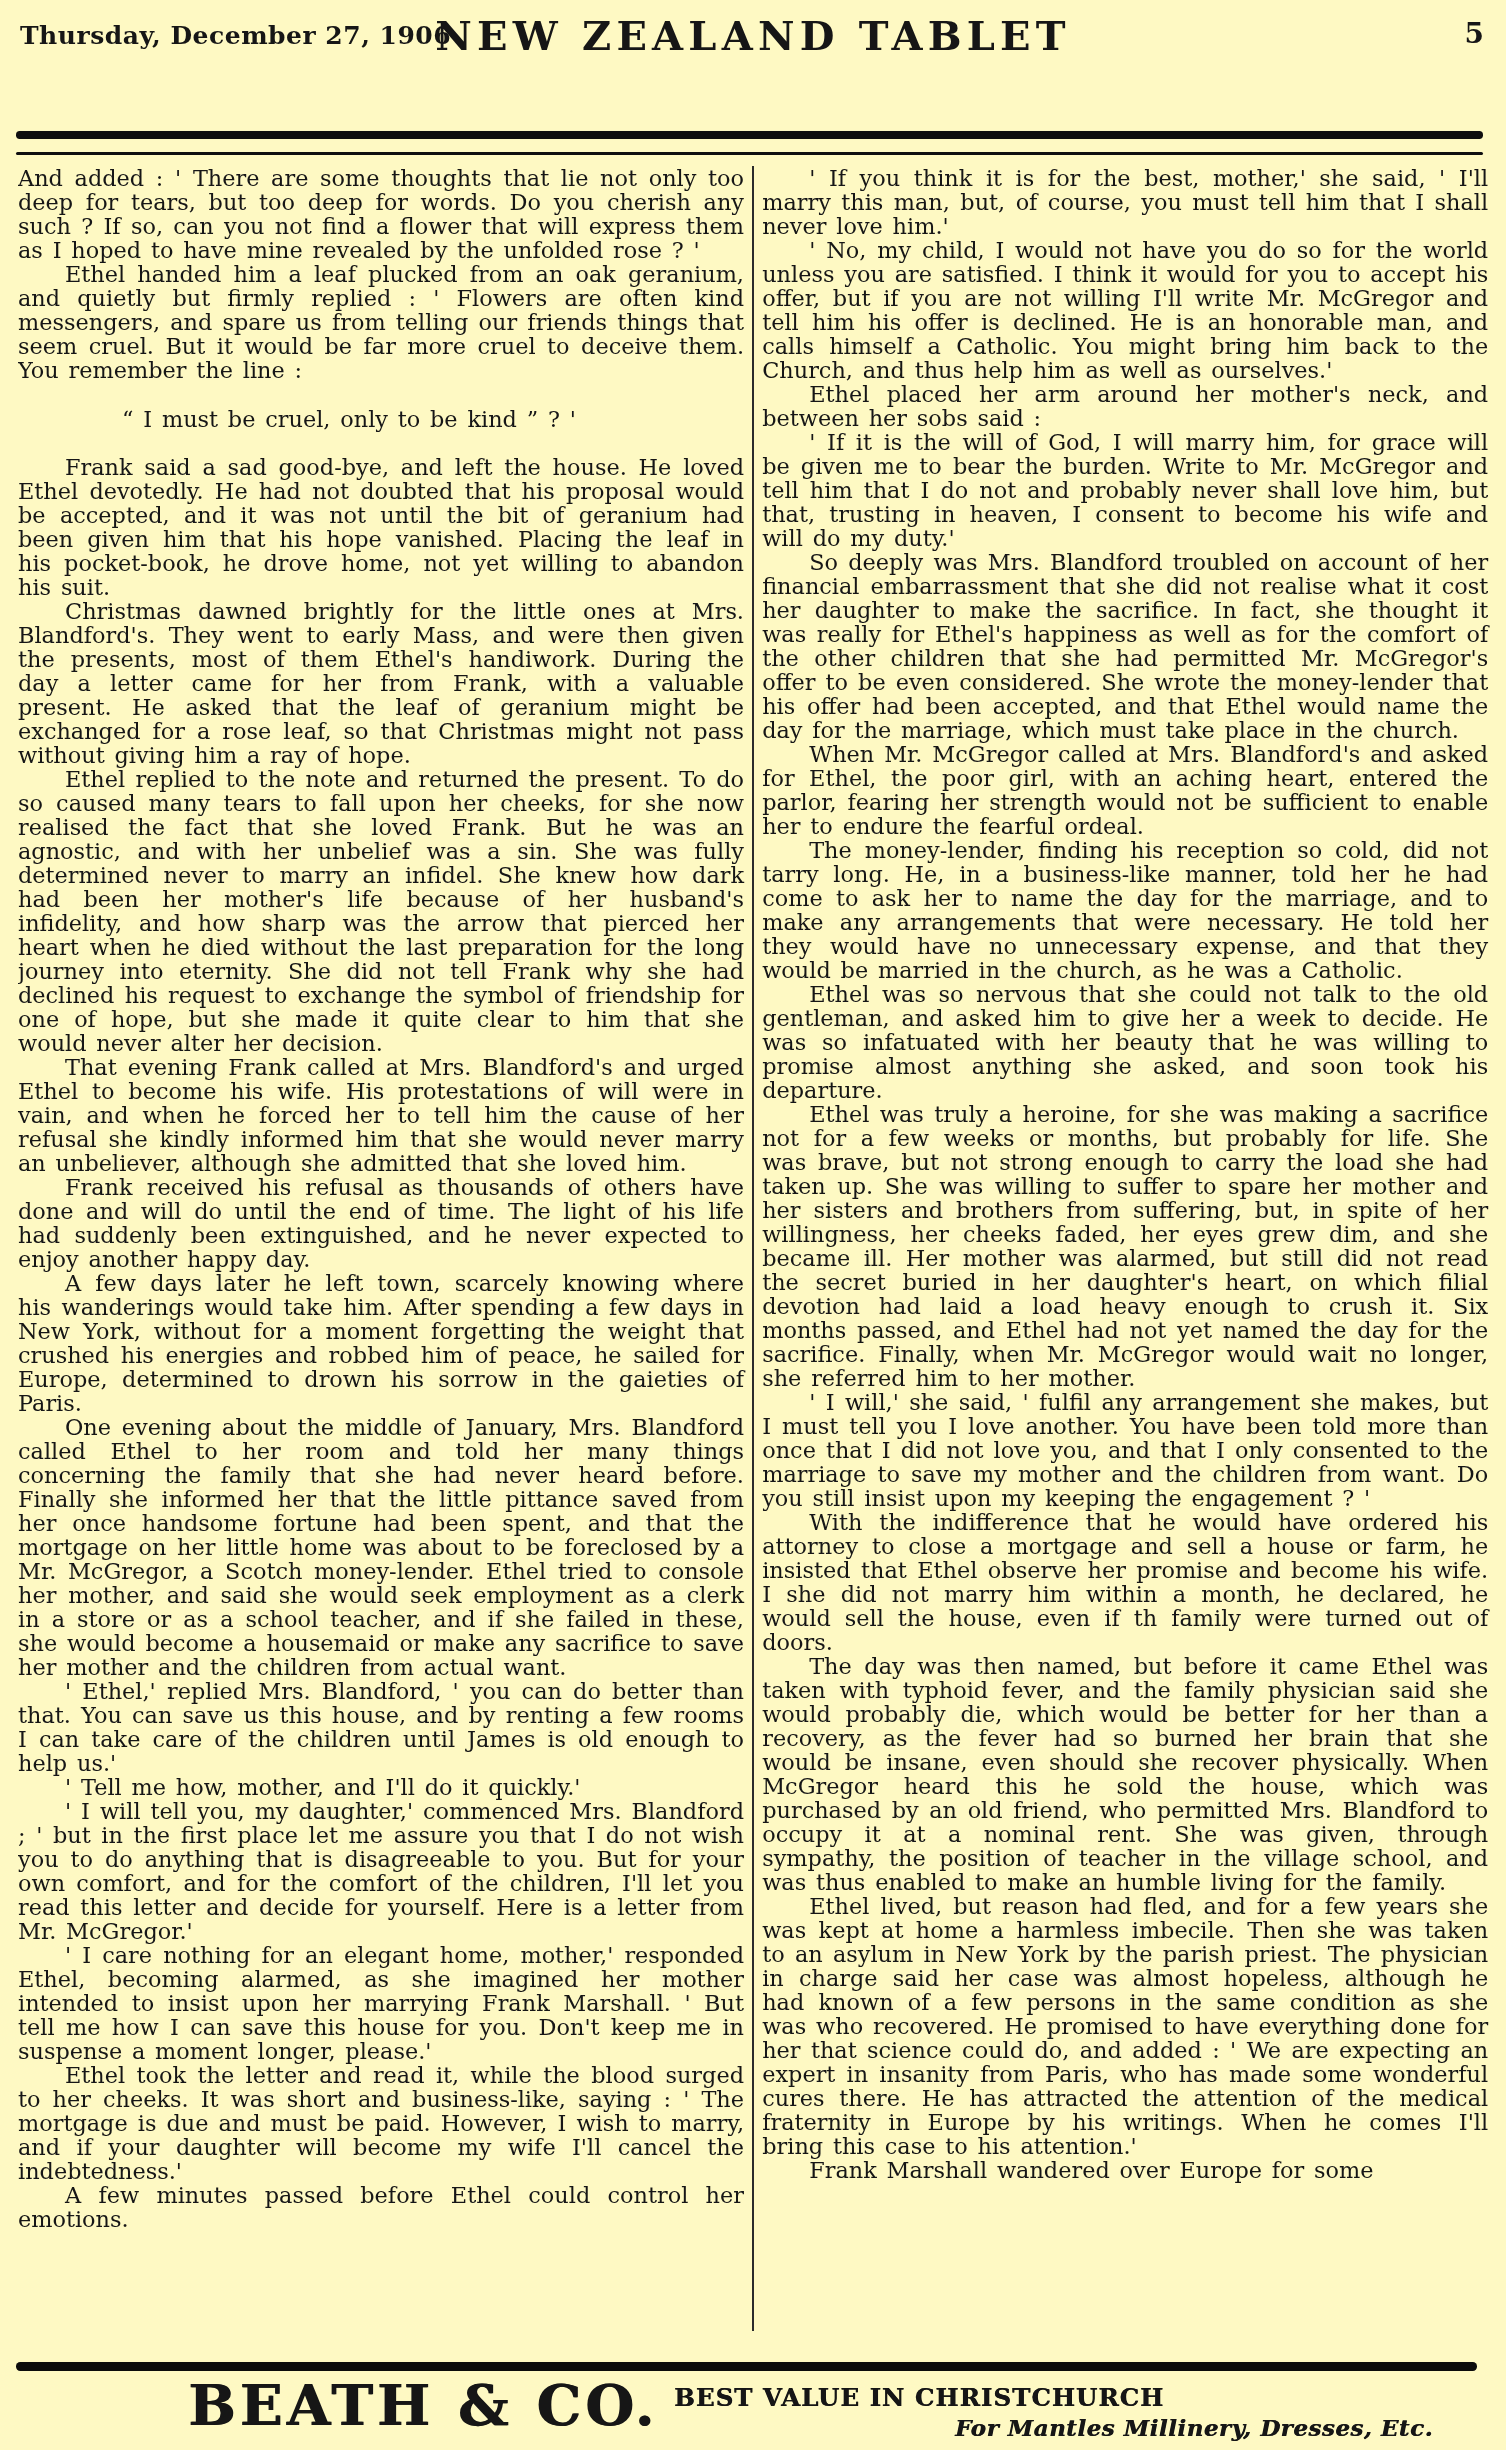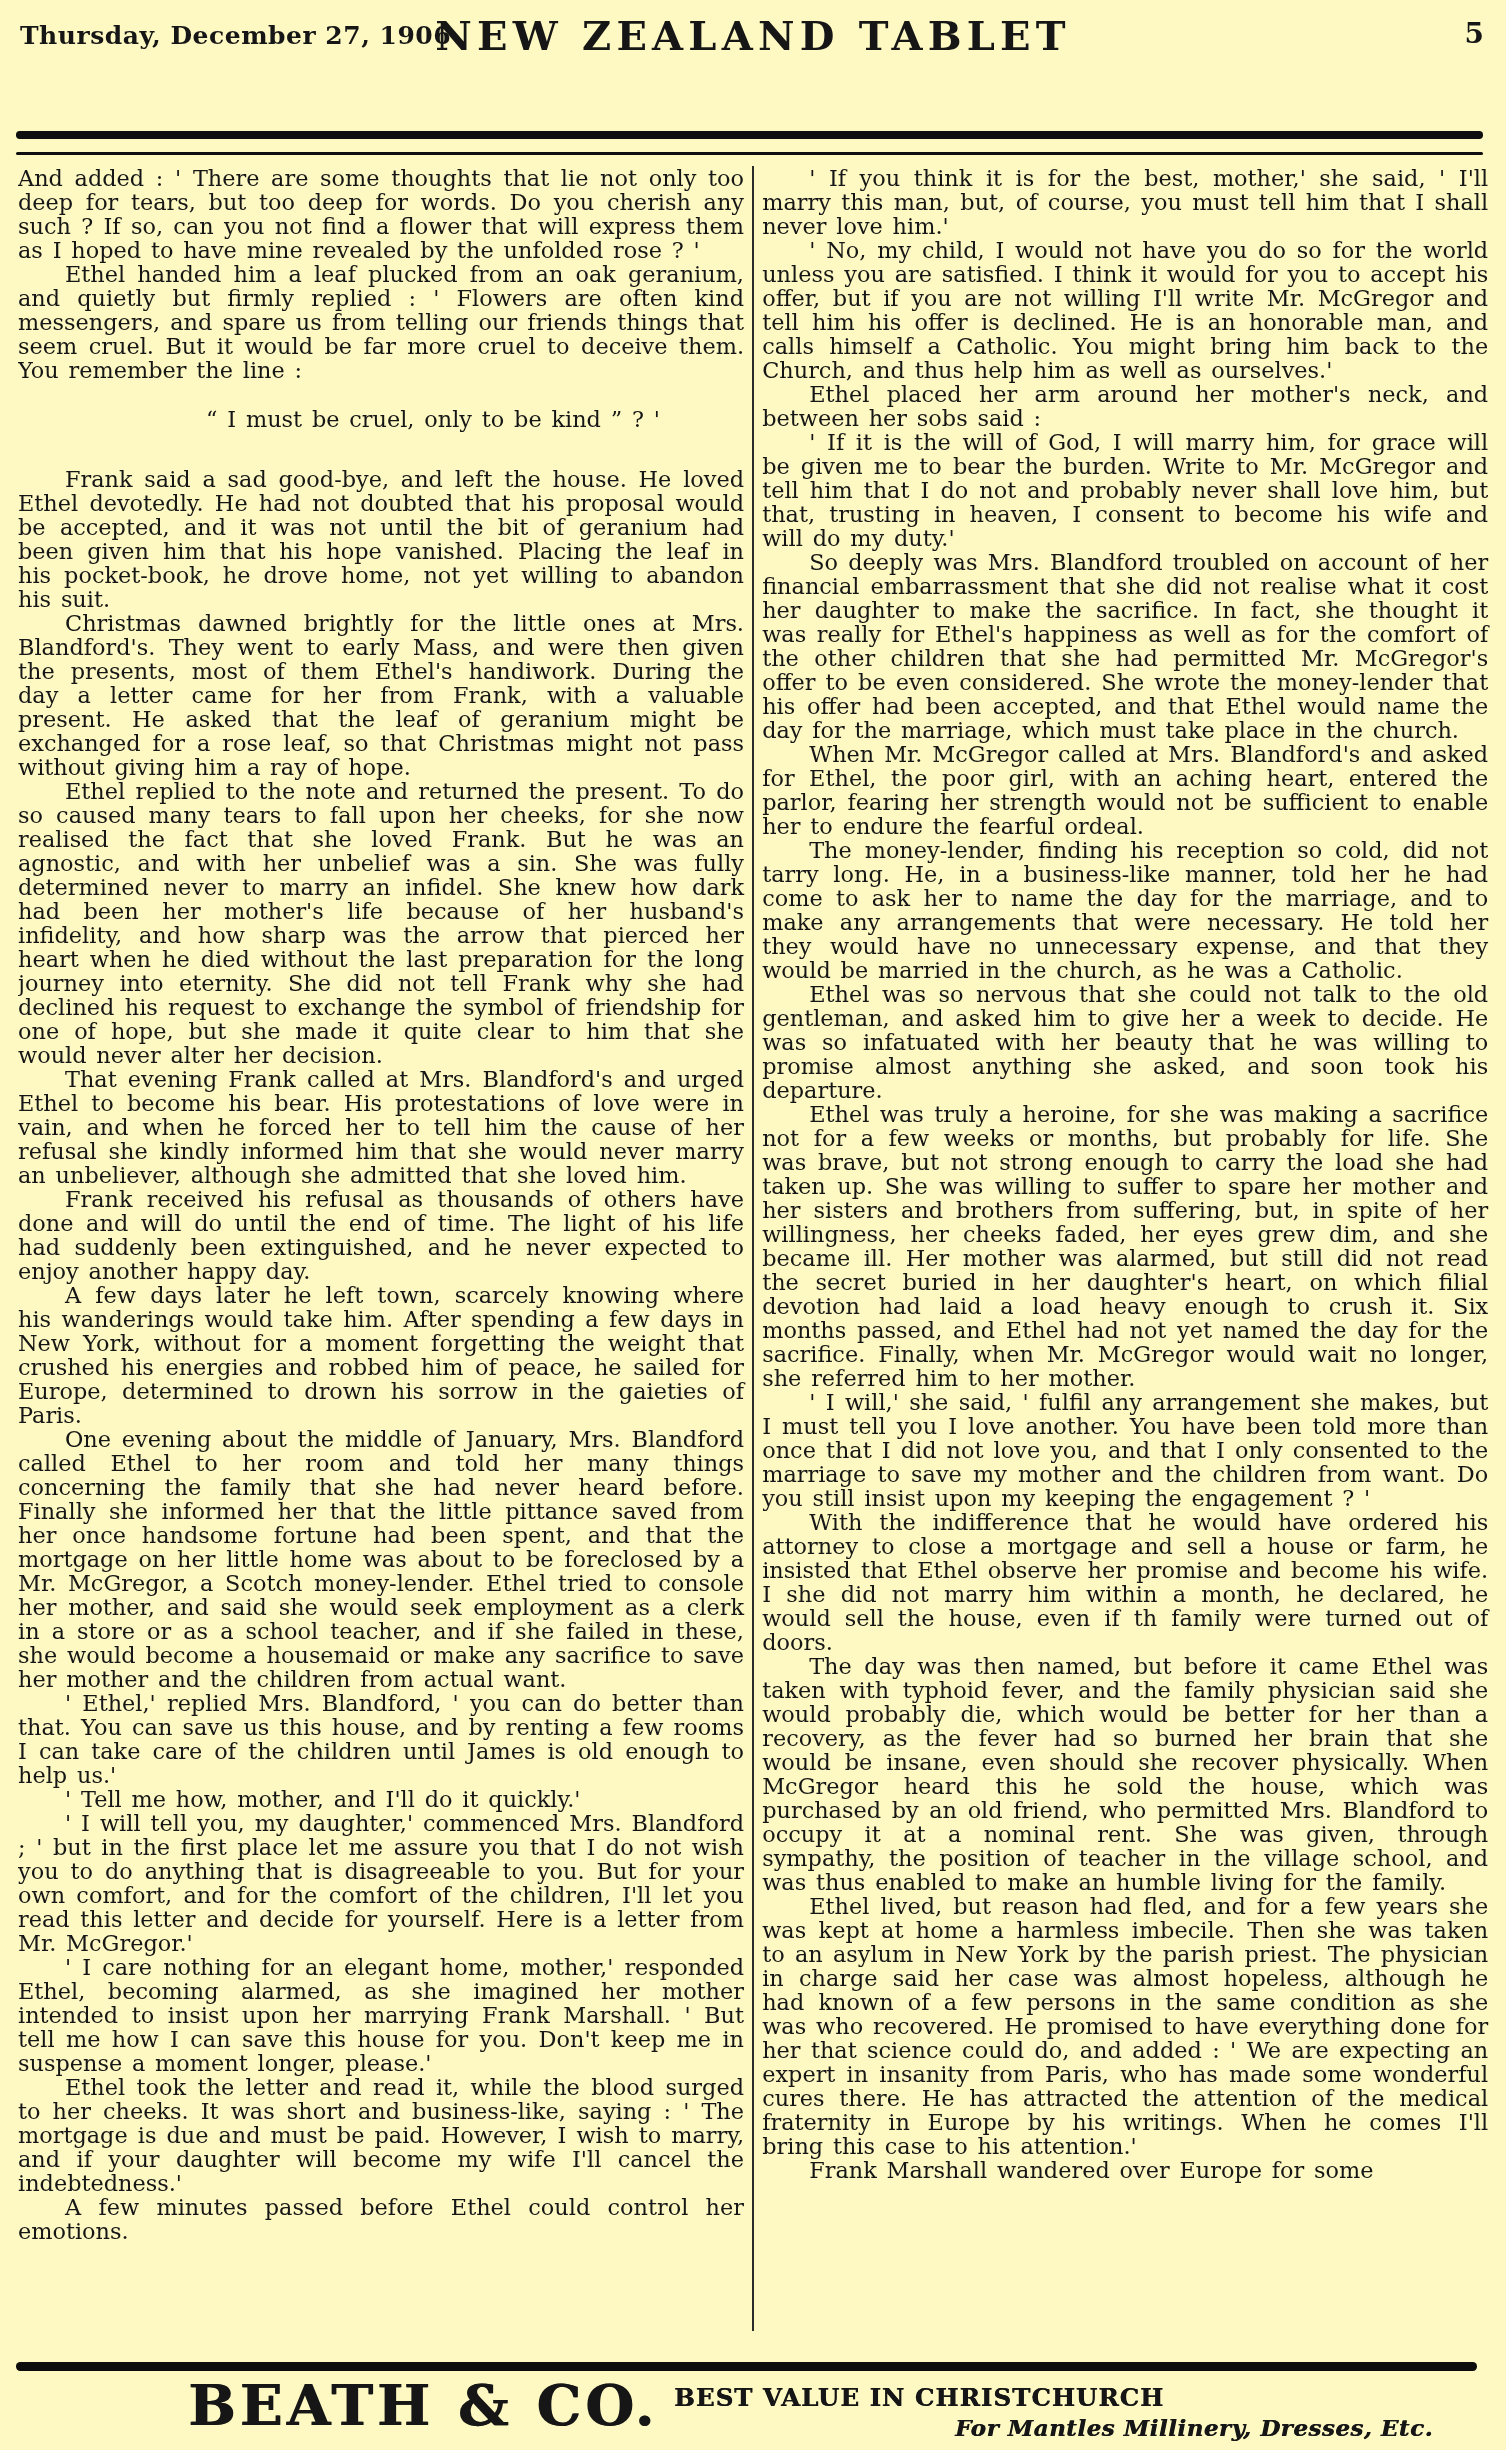--- a/index.html
+++ b/index.html
@@ -45,22 +45,22 @@
     font-size:22.4px;line-height:24px;
     text-align:justify;
     word-spacing:0.12em;
   }
   .col-divider{
     width:1.6px;background:#2b2b2b;margin:0 8.3px 0 8.3px;height:2165px;
   }
   .col p{margin:0;text-indent:47px;}
   .col p.flush{text-indent:0;}
   .col p.quote{
-    text-indent:0;text-align:center;
-    margin:25px 0 36px 104px;
+    text-indent:0;text-align:left;
+    margin:25px 0 24px 104px;
   }
   
   .footer-rule{
     position:absolute;top:2362px;left:15.6px;width:1461px;height:9px;
     background:#0c0c0c;border-radius:4.2px;
   }
   .advertiser{
     position:absolute;top:2372px;left:188px;
     font-size:56px;font-weight:bold;letter-spacing:4.2px;
     text-shadow:1px 0 0 currentColor;
@@ -92,21 +92,21 @@
   <div class="rule rule-thin"></div>
 
   <main class="columns">
     <div class="col">
         <p class="flush">And added : ' There are some thoughts that lie not only too deep for tears, but too deep for words. Do you cherish any such ? If so, can you not find a flower that will express them as I hoped to have mine revealed by the unfolded rose ? '</p>
         <p class="indent">Ethel handed him a leaf plucked from an oak geranium, and quietly but firmly replied : ' Flowers are often kind messengers, and spare us from telling our friends things that seem cruel. But it would be far more cruel to deceive them. You remember the line :</p>
         <p class="quote">“ I must be cruel, only to be kind ” ? '</p>
         <p class="indent">Frank said a sad good-bye, and left the house. He loved Ethel devotedly. He had not doubted that his proposal would be accepted, and it was not until the bit of geranium had been given him that his hope vanished. Placing the leaf in his pocket-book, he drove home, not yet willing to abandon his suit.</p>
         <p class="indent">Christmas dawned brightly for the little ones at Mrs. Blandford's. They went to early Mass, and were then given the presents, most of them Ethel's handiwork. During the day a letter came for her from Frank, with a valuable present. He asked that the leaf of geranium might be exchanged for a rose leaf, so that Christmas might not pass without giving him a ray of hope.</p>
         <p class="indent">Ethel replied to the note and returned the present. To do so caused many tears to fall upon her cheeks, for she now realised the fact that she loved Frank. But he was an agnostic, and with her unbelief was a sin. She was fully determined never to marry an infidel. She knew how dark had been her mother's life because of her husband's infidelity, and how sharp was the arrow that pierced her heart when he died without the last preparation for the long journey into eternity. She did not tell Frank why she had declined his request to exchange the symbol of friendship for one of hope, but she made it quite clear to him that she would never alter her decision.</p>
-        <p class="indent">That evening Frank called at Mrs. Blandford's and urged Ethel to become his bear. His protestations of love were in vain, and when he forced her to tell him the cause of her refusal she kindly informed him that she would never marry an unbeliever, although she admitted that she loved him.</p>
+        <p class="indent">That evening Frank called at Mrs. Blandford's and urged Ethel to become his wife. His protestations of will were in vain, and when he forced her to tell him the cause of her refusal she kindly informed him that she would never marry an unbeliever, although she admitted that she loved him.</p>
         <p class="indent">Frank received his refusal as thousands of others have done and will do until the end of time. The light of his life had suddenly been extinguished, and he never expected to enjoy another happy day.</p>
         <p class="indent">A few days later he left town, scarcely knowing where his wanderings would take him. After spending a few days in New York, without for a moment forgetting the weight that crushed his energies and robbed him of peace, he sailed for Europe, determined to drown his sorrow in the gaieties of Paris.</p>
         <p class="indent">One evening about the middle of January, Mrs. Blandford called Ethel to her room and told her many things concerning the family that she had never heard before. Finally she informed her that the little pittance saved from her once handsome fortune had been spent, and that the mortgage on her little home was about to be foreclosed by a Mr. McGregor, a Scotch money-lender. Ethel tried to console her mother, and said she would seek employment as a clerk in a store or as a school teacher, and if she failed in these, she would become a housemaid or make any sacrifice to save her mother and the children from actual want.</p>
         <p class="indent">' Ethel,' replied Mrs. Blandford, ' you can do better than that. You can save us this house, and by renting a few rooms I can take care of the children until James is old enough to help us.'</p>
         <p class="indent">' Tell me how, mother, and I'll do it quickly.'</p>
         <p class="indent">' I will tell you, my daughter,' commenced Mrs. Blandford ; ' but in the first place let me assure you that I do not wish you to do anything that is disagreeable to you. But for your own comfort, and for the comfort of the children, I'll let you read this letter and decide for yourself. Here is a letter from Mr. McGregor.'</p>
         <p class="indent">' I care nothing for an elegant home, mother,' responded Ethel, becoming alarmed, as she imagined her mother intended to insist upon her marrying Frank Marshall. ' But tell me how I can save this house for you. Don't keep me in suspense a moment longer, please.'</p>
         <p class="indent">Ethel took the letter and read it, while the blood surged to her cheeks. It was short and business-like, saying : ' The mortgage is due and must be paid. However, I wish to marry, and if your daughter will become my wife I'll cancel the indebtedness.'</p>
         <p class="indent">A few minutes passed before Ethel could control her emotions.</p>
       </div>

